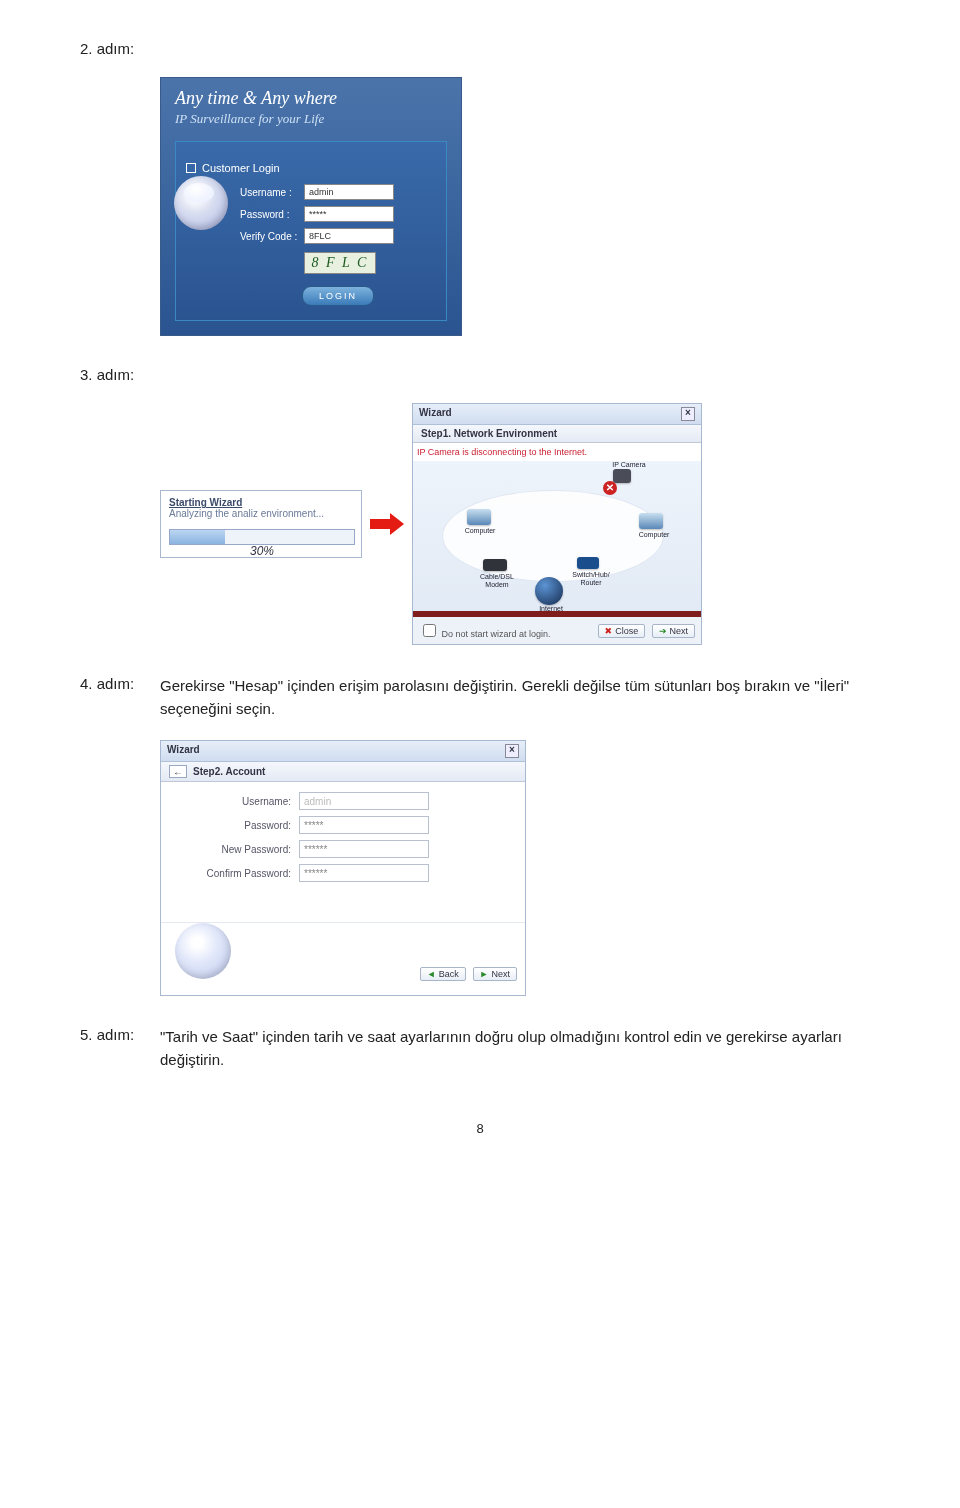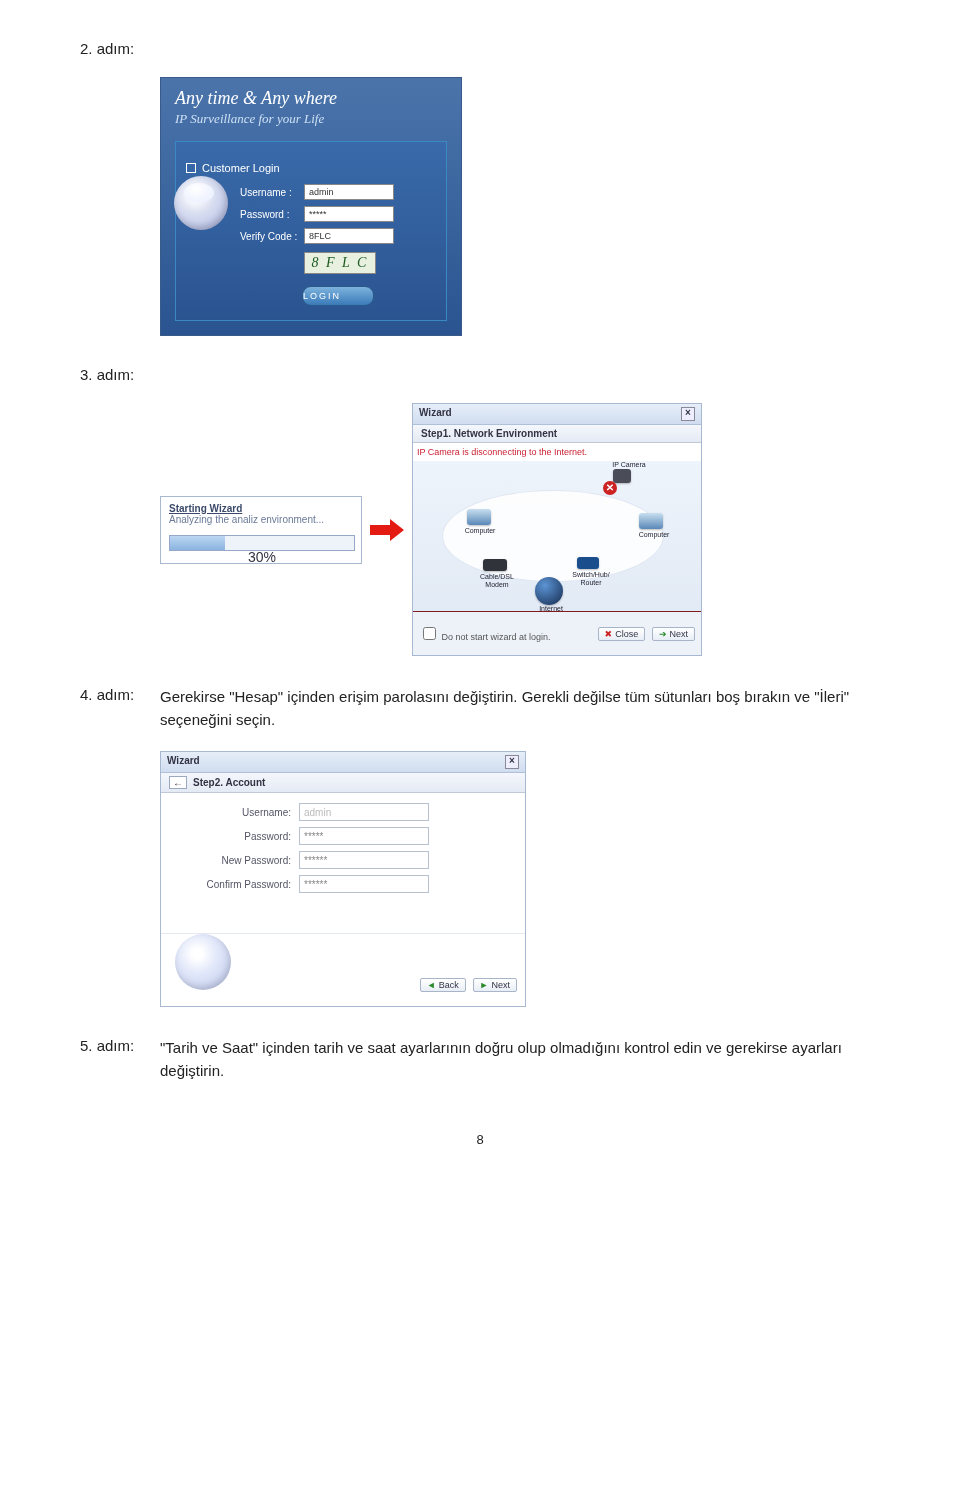--- a/index.html
+++ b/index.html
@@ -118,21 +118,21 @@
   .login-btn {
     display:block;
     width:70px;height:18px;
     margin:12px auto 0;
     border-radius:9px;
     background: linear-gradient(#7db3dd,#3a7ab8);
     border:1px solid #2a5a8a;
     color:#fff;
     font-size:9px;
     letter-spacing:2px;
-    text-align:left;
+    text-align:center;
     line-height:18px;
   }
   
   .wizard-row {
     display:flex; align-items:center; gap:8px;
   }
   .wiz-panel {
     background:#fff;
     border:1px solid #a8b8d0;
     font-size:10px;
@@ -156,21 +156,21 @@
   .start-panel .sbody { padding:6px 8px 12px; }
   .sbody .subt { font-weight:bold; margin-bottom:0;text-decoration:underline; }
   .sbody .analy { color:#6a7a98; margin-bottom:10px; }
   .progress {
     width:100%; height:14px; border:1px solid #98a8c8; position:relative; background:#eef3fa;
   }
   .progress .bar {
     height:100%; background: linear-gradient(#bcd6f2,#8ab4e0); width:30%;
   }
   .progress .pct {
-    position:absolute; left:0; right:0; text-align:center; line-height:14px; font-size:14px; color:#334;
+    position:absolute; left:0; right:0; text-align:center; line-height:14px; font-size:12px; color:#334;font-style:italic;
   }
   .arrow {
     width:34px;height:22px;
   }
   .arrow svg { width:34px;height:22px; }
   .env-panel {
     width: 288px;
   }
   .env-step {
     background: linear-gradient(#f4f7fc,#e4eaf4);
@@ -203,21 +203,21 @@
   .globe {
     width:28px;height:28px;border-radius:50%;
     background:radial-gradient(circle at 35% 30%, #5c94d4, #23406a 80%);
   }
   .redx {
     position:absolute;width:14px;height:14px;border-radius:50%;
     background:#c22; color:#fff; font-size:10px; line-height:14px; text-align:center; font-weight:bold;
   }
   .env-foot {
     display:flex; justify-content:space-between; align-items:center;
-    padding:12px 6px; border-top:1px solid #7f1d1d; background:#edf2f9;
+    padding:4px 6px; border-top:6px solid #7f1d1d; background:#edf2f9;
   }
   .env-foot .ck { font-size:9px; color:#555; }
   .mini-btn {
     display:inline-flex; align-items:center;
     border:1px solid #a8b4c8; border-radius:2px; background:linear-gradient(#fff,#e8eef6);
     padding:1px 6px; font-size:9px; color:#334; margin-left:4px;
   }
   .mini-btn .ico { display:inline-block; margin-right:3px; }
   
   .acc-panel { width:364px; }

